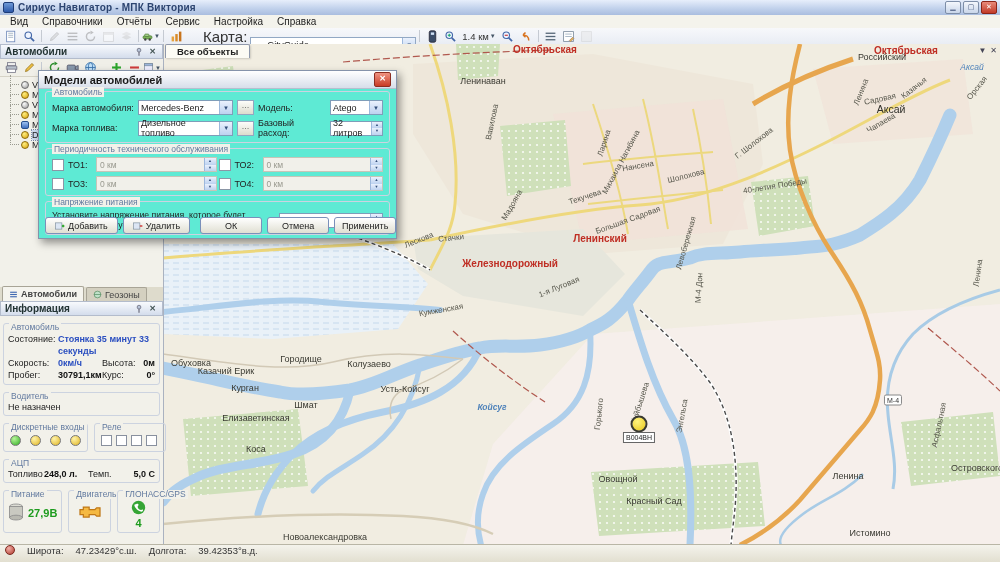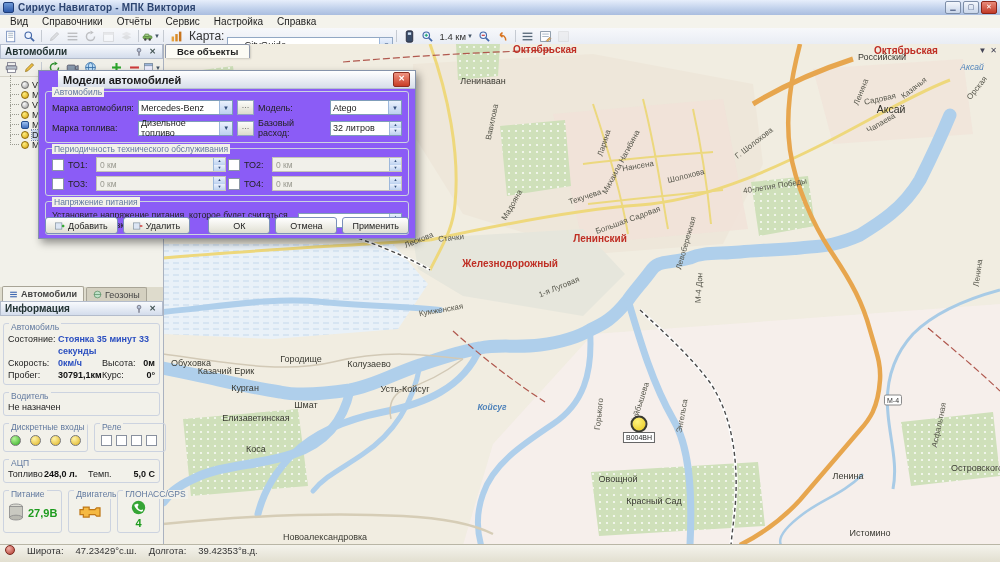--- a/index.html
+++ b/index.html
@@ -17,21 +17,21 @@
   .winbtn.close{background:linear-gradient(#e88a7a,#c23a28);color:#fff;border-color:#8c2417;}
   .menubar{position:absolute;left:0;top:15px;right:0;height:13px;background:#f4f3ec;
     border-bottom:1px solid #d9d6c8;display:flex;align-items:center;font-size:10px;padding-left:3px;}
   .menu-item{padding:0 7px;color:#222;}
   .toolbar{position:absolute;left:0;top:28px;right:0;height:16px;background:linear-gradient(#f7f8fb,#e9edf4);
     border-bottom:1px solid #c3cbd8;display:flex;align-items:center;padding:0 2px;}
   .tbtn{width:18px;height:15px;display:inline-flex;align-items:center;justify-content:center;flex:none;}
   .tbtn.disabled{filter:grayscale(1) opacity(.4);}
   .tsep{width:1px;height:12px;background:#c5cad2;margin:0 3px;flex:none;}
   .dd{font-size:6px;color:#456;margin-left:1px;}
-  .tlab{font-size:12px;color:#333;margin:0 3px 0 4px;flex:none;}
+  .tlab{font-size:15px;color:#333;margin:0 3px 0 18px;flex:none;}
   .tcombo{width:148px;height:13px;background:#fff;border:1px solid #92a8c4;display:flex;align-items:center;
     font-size:9.5px;padding-left:16px;flex:none;margin-top:17px;}
   .tcombo .arr,.combo .arr{margin-left:auto;width:12px;height:100%;background:linear-gradient(#eaf1fd,#bdd2f0);
     border-left:1px solid #9db8dc;display:flex;align-items:center;justify-content:center;font-size:6px;color:#35507c;}
   .tscale{display:flex;align-items:center;font-size:9.5px;color:#333;padding:0 3px;flex:none;}
   
   .lcol{position:absolute;left:0;top:44px;width:163px;bottom:17px;background:#f2f1ea;border-right:1px solid #aab2c0;}
   .phead{height:13px;background:linear-gradient(#f8fafd,#d4ddec);border:1px solid #b3bccc;
     display:flex;align-items:center;font-size:10px;font-weight:bold;color:#233;padding:0 4px;}
   .phead .hico{margin-left:auto;display:flex;gap:3px;align-items:center;}
@@ -82,22 +82,22 @@
   .ml.street{font-size:8px;color:#57574c;}
   .ml.district{font-size:10px;font-weight:bold;color:#bf2e24;}
   .ml.water{font-size:8.5px;font-style:italic;color:#4e82ba;}
   .marker{position:absolute;z-index:5;transform:translate(-50%,-50%);width:13px;height:13px;border-radius:50%;
     background:radial-gradient(circle at 38% 32%,#fff47e,#e8c619);border:2px solid #3a3a30;}
   .marker-label{position:absolute;z-index:5;transform:translate(-50%,0);background:#fff;border:1px solid #666;
     font-size:7px;padding:0 2px;color:#222;line-height:9px;}
   .shield{position:absolute;z-index:4;transform:translate(-50%,-50%);background:#fff;border:1px solid #888;
     font-size:7px;padding:0 2px;color:#333;line-height:9px;border-radius:2px;}
   
-  .dlg{position:absolute;left:38px;top:70px;width:357px;height:167px;z-index:40;background:#8b5cf6;
-    border:1px solid #8593aa;box-shadow:3px 4px 8px rgba(0,0,0,.4);padding-left:19px;}
+  .dlg{position:absolute;left:38px;top:70px;width:357px;height:167px;z-index:40;background:#5eead4;
+    border:1px solid #8593aa;box-shadow:3px 4px 8px rgba(0,0,0,.4);}
   .dlg-title{height:17px;background:linear-gradient(#ffffff,#d7deea);border-bottom:1px solid #b6bfce;
     display:flex;align-items:center;padding:0 5px;font-weight:bold;font-size:11px;color:#1a1a1a;}
   .dlg-close{margin-left:auto;width:15px;height:13px;border:1px solid #8c2d20;border-radius:2px;
     background:linear-gradient(#ef9381,#c93c26);color:#fff;font-size:8px;line-height:12px;text-align:center;font-weight:bold;}
   .dlg-body{position:absolute;left:6px;right:6px;top:20px;bottom:22px;}
   .dgrp{position:relative;border:1px solid #ccd3e0;border-radius:3px;padding:8px 6px 4px;margin-bottom:5px;}
   .dgrp .cap{position:absolute;top:-5px;left:6px;font-size:8.5px;color:#61799f;background:#f2f1ea;padding:0 2px;}
   .frow{display:grid;grid-template-columns:82px 95px 17px 68px 1fr;gap:3px 4px;align-items:center;margin-bottom:3px;}
   .flab{font-size:9px;color:#222;}
   .combo{height:13px;background:#fff;border:1px solid #7f9db9;display:flex;align-items:center;font-size:9px;padding-left:2px;}

